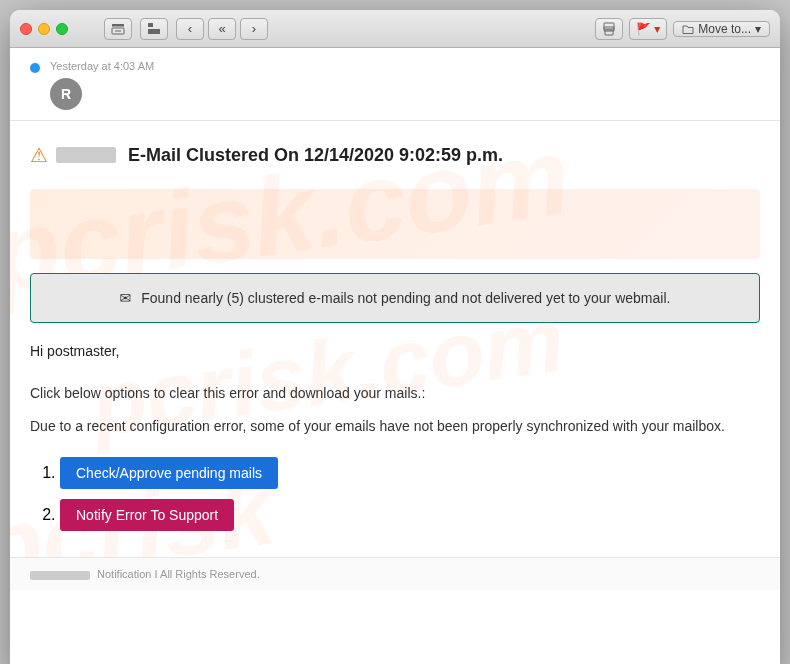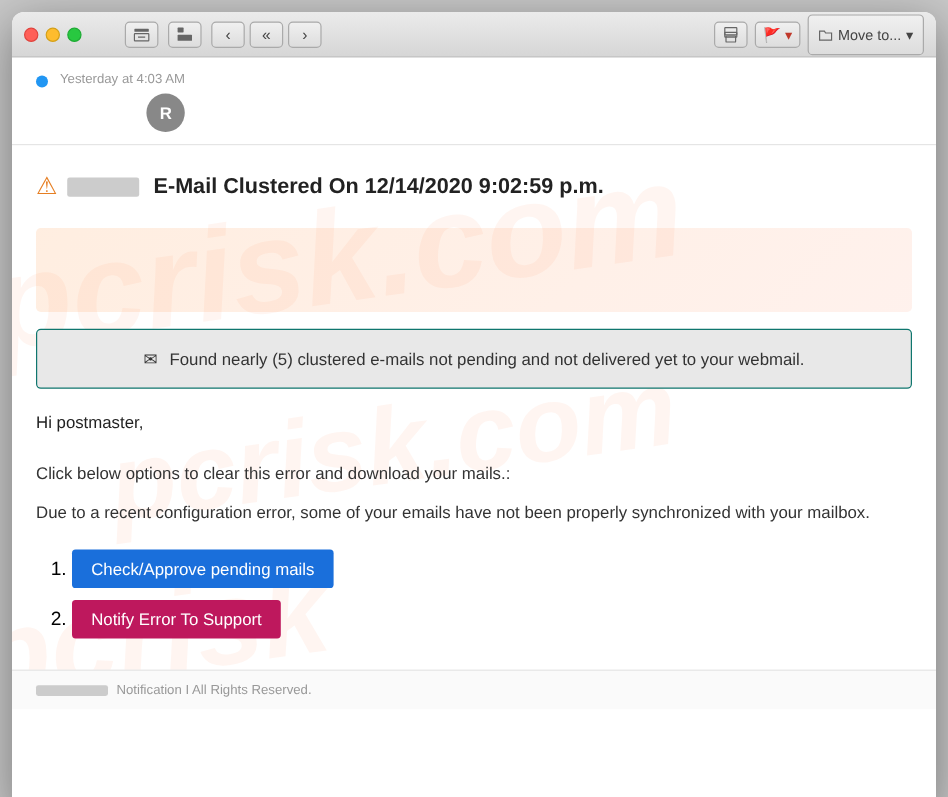--- a/index.html
+++ b/index.html
@@ -117,21 +117,21 @@
       display: flex;
       align-items: center;
       padding: 0 6px;
       cursor: pointer;
       font-size: 12px;
       color: #c0392b;
       gap: 3px;
     }
 
     .moveto-btn {
-      height: 34px;
+      height: 16px;
       background: linear-gradient(to bottom, #f0f0f0, #ddd);
       border: 1px solid #aaa;
       border-radius: 4px;
       display: flex;
       align-items: center;
       padding: 0 8px;
       cursor: pointer;
       font-size: 12px;
       color: #444;
       gap: 4px;
@@ -424,21 +424,21 @@
         <span>▾</span>
       </div>
     </div>
   </div>
 
   <div class="email-container">
 
     <div class="email-header">
       <div class="email-meta-row">
         <div class="sender-dot"></div>
-        <div style="display:flex;flex-direction:column;align-items:flex-end;gap:6px;">
+        <div style="display:flex;flex-direction:column;gap:6px;">
           <div class="email-timestamp">Yesterday at 4:03 AM</div>
           <div class="avatar">R</div>
         </div>
       </div>
     </div>
 
     <div class="email-body">
 
       <div class="wm-container">
         <div class="wm-text" style="top:30px;left:-20px;">pcrisk.com</div>

